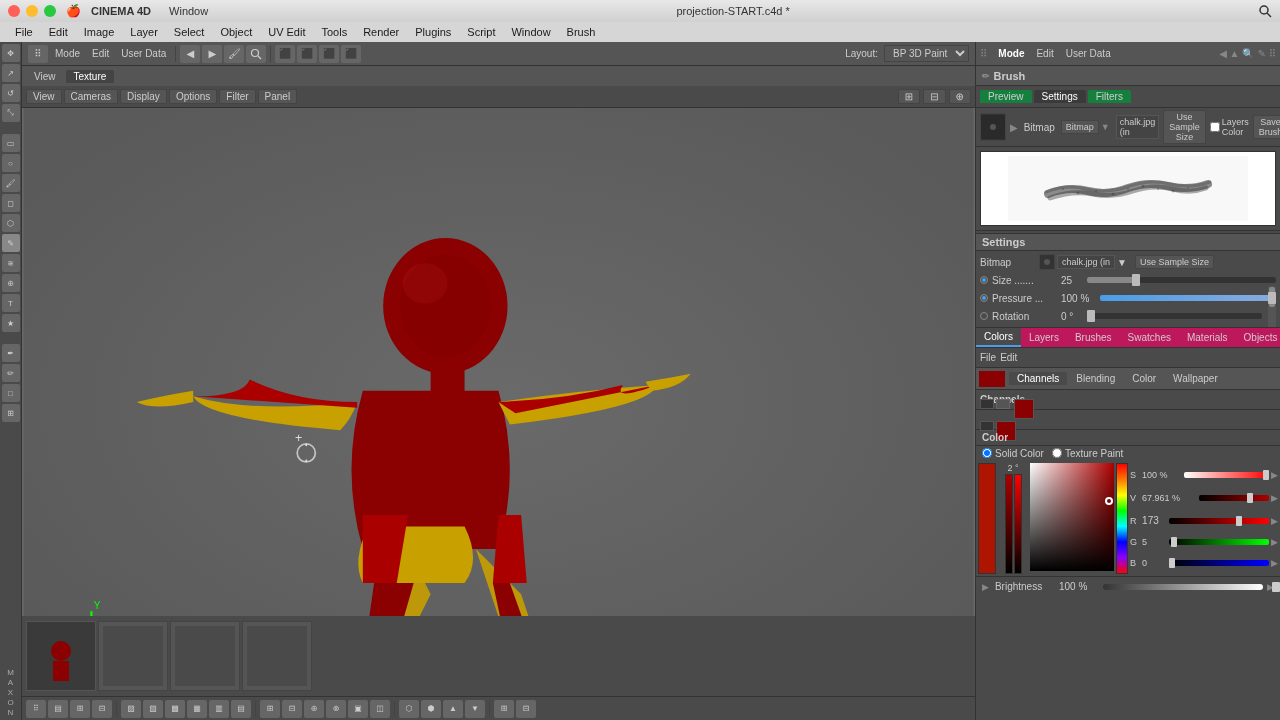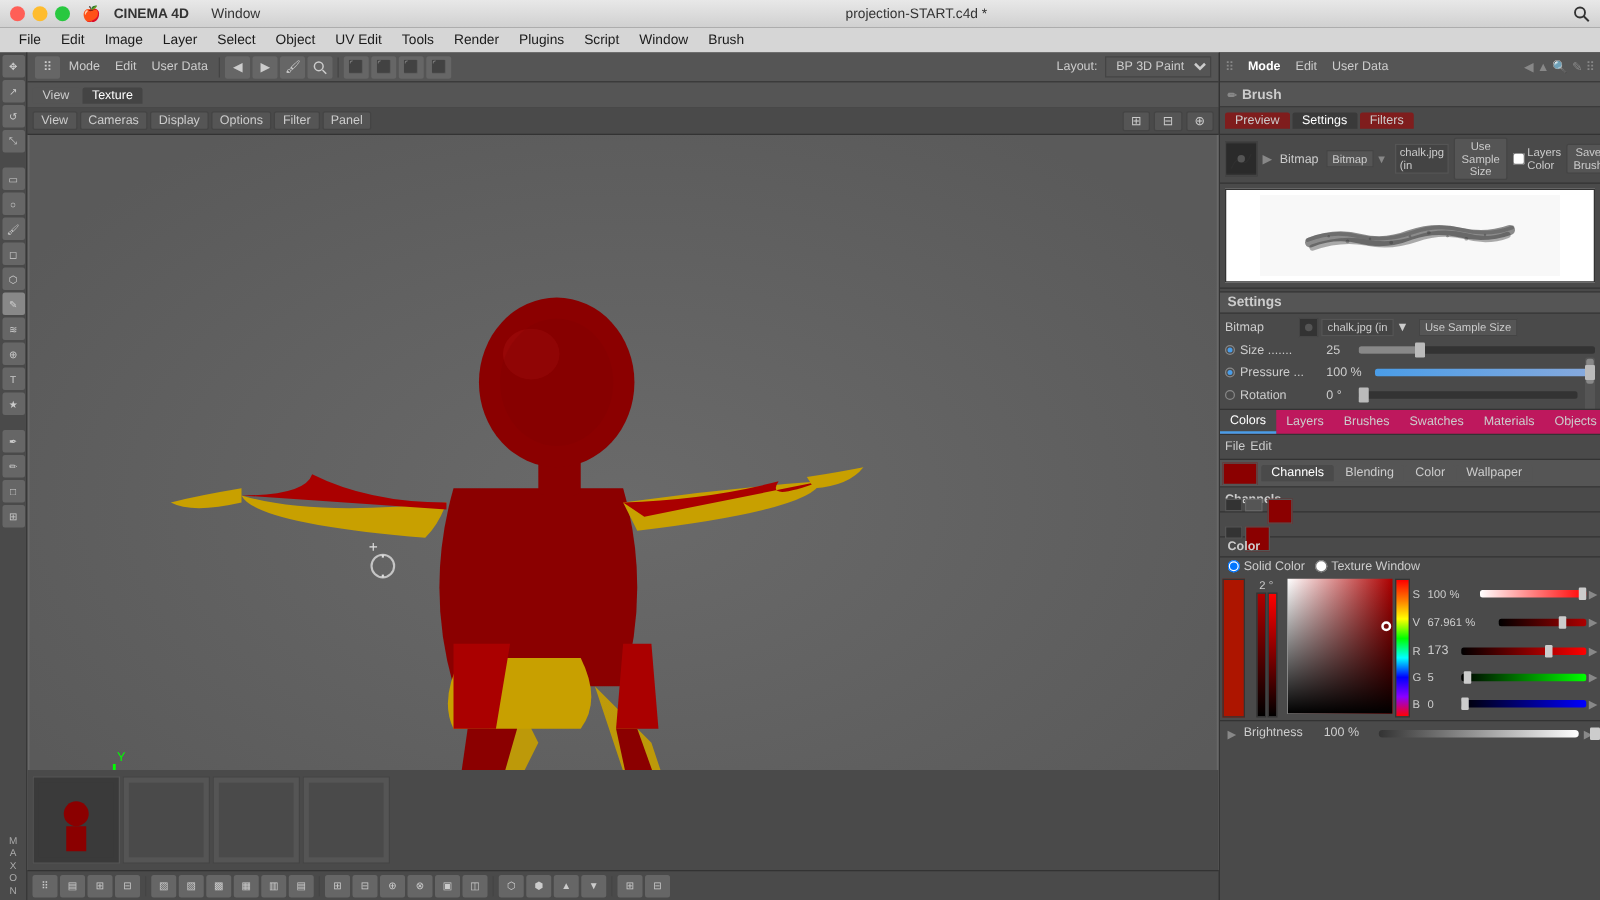--- a/index.html
+++ b/index.html
@@ -57,21 +57,21 @@
 
     
     #rp-top-toolbar { height: 24px; background: #555; display: flex; align-items: center; padding: 0 4px; gap: 2px; border-bottom: 1px solid #333; }
     .rp-mode-btn { padding: 1px 5px; font-size: 10px; color: #ccc; cursor: pointer; }
     .rp-mode-btn.active { color: #fff; font-weight: bold; }
 
     
     #brush-section { border-bottom: 1px solid #333; }
     #brush-header { height: 20px; background: #555; display: flex; align-items: center; padding: 0 6px; font-size: 11px; color: #ccc; font-weight: bold; border-bottom: 1px solid #333; }
     #brush-tabs { height: 22px; background: #4a4a4a; display: flex; align-items: center; padding: 0 4px; gap: 2px; border-bottom: 1px solid #333; }
-    .brush-tab { padding: 1px 8px; font-size: 10px; color: #ccc; cursor: pointer; background: #7f1d1d; border-radius: 2px 2px 0 0; }
+    .brush-tab { padding: 1px 8px; font-size: 10px; color: #ccc; cursor: pointer; background: #15803d; border-radius: 2px 2px 0 0; }
     .brush-tab.active { background: #3a3a3a; color: #fff; }
     #brush-preview { height: 75px; background: #fff; display: flex; align-items: center; justify-content: center; margin: 4px; border: 1px solid #333; position: relative; }
     #brush-bitmap-area { display: flex; align-items: center; gap: 4px; padding: 2px 4px; }
 
     
     #settings-section { padding: 2px 0; }
     #settings-header { height: 18px; background: #555; display: flex; align-items: center; padding: 0 6px; font-size: 11px; color: #ccc; font-weight: bold; border-top: 1px solid #333; border-bottom: 1px solid #333; margin-bottom: 2px; }
     .setting-row { display: flex; align-items: center; padding: 1px 4px; gap: 4px; height: 18px; }
     .radio-dot { width: 8px; height: 8px; border-radius: 50%; border: 1px solid #888; display: flex; align-items: center; justify-content: center; }
     .radio-dot.active::after { content: ''; width: 4px; height: 4px; border-radius: 50%; background: #4a9de8; }
@@ -517,21 +517,21 @@
         <span>Color</span>
       </div>
 
       <div id="solid-texture-row">
         <label class="radio-label">
           <input type="radio" name="colormode" checked="" style="width: 10px; height: 10px;">
           <span>Solid Color</span>
         </label>
         <label class="radio-label">
           <input type="radio" name="colormode" style="width: 10px; height: 10px;">
-          <span>Texture Window</span>
+          <span>Texture Paint</span>
         </label>
       </div>
 
       <div id="color-picker-area" style="display:flex;padding:2px;gap:2px;height:115px;">
 
         <div id="color-preview"></div>
 
         <div style="display:flex;flex-direction:column;align-items:center;width:30px;">
           <div style="font-size:9px;color:#ccc;margin-bottom:1px;">2 °</div>
           <div style="flex:1;display:flex;gap:1px;">

